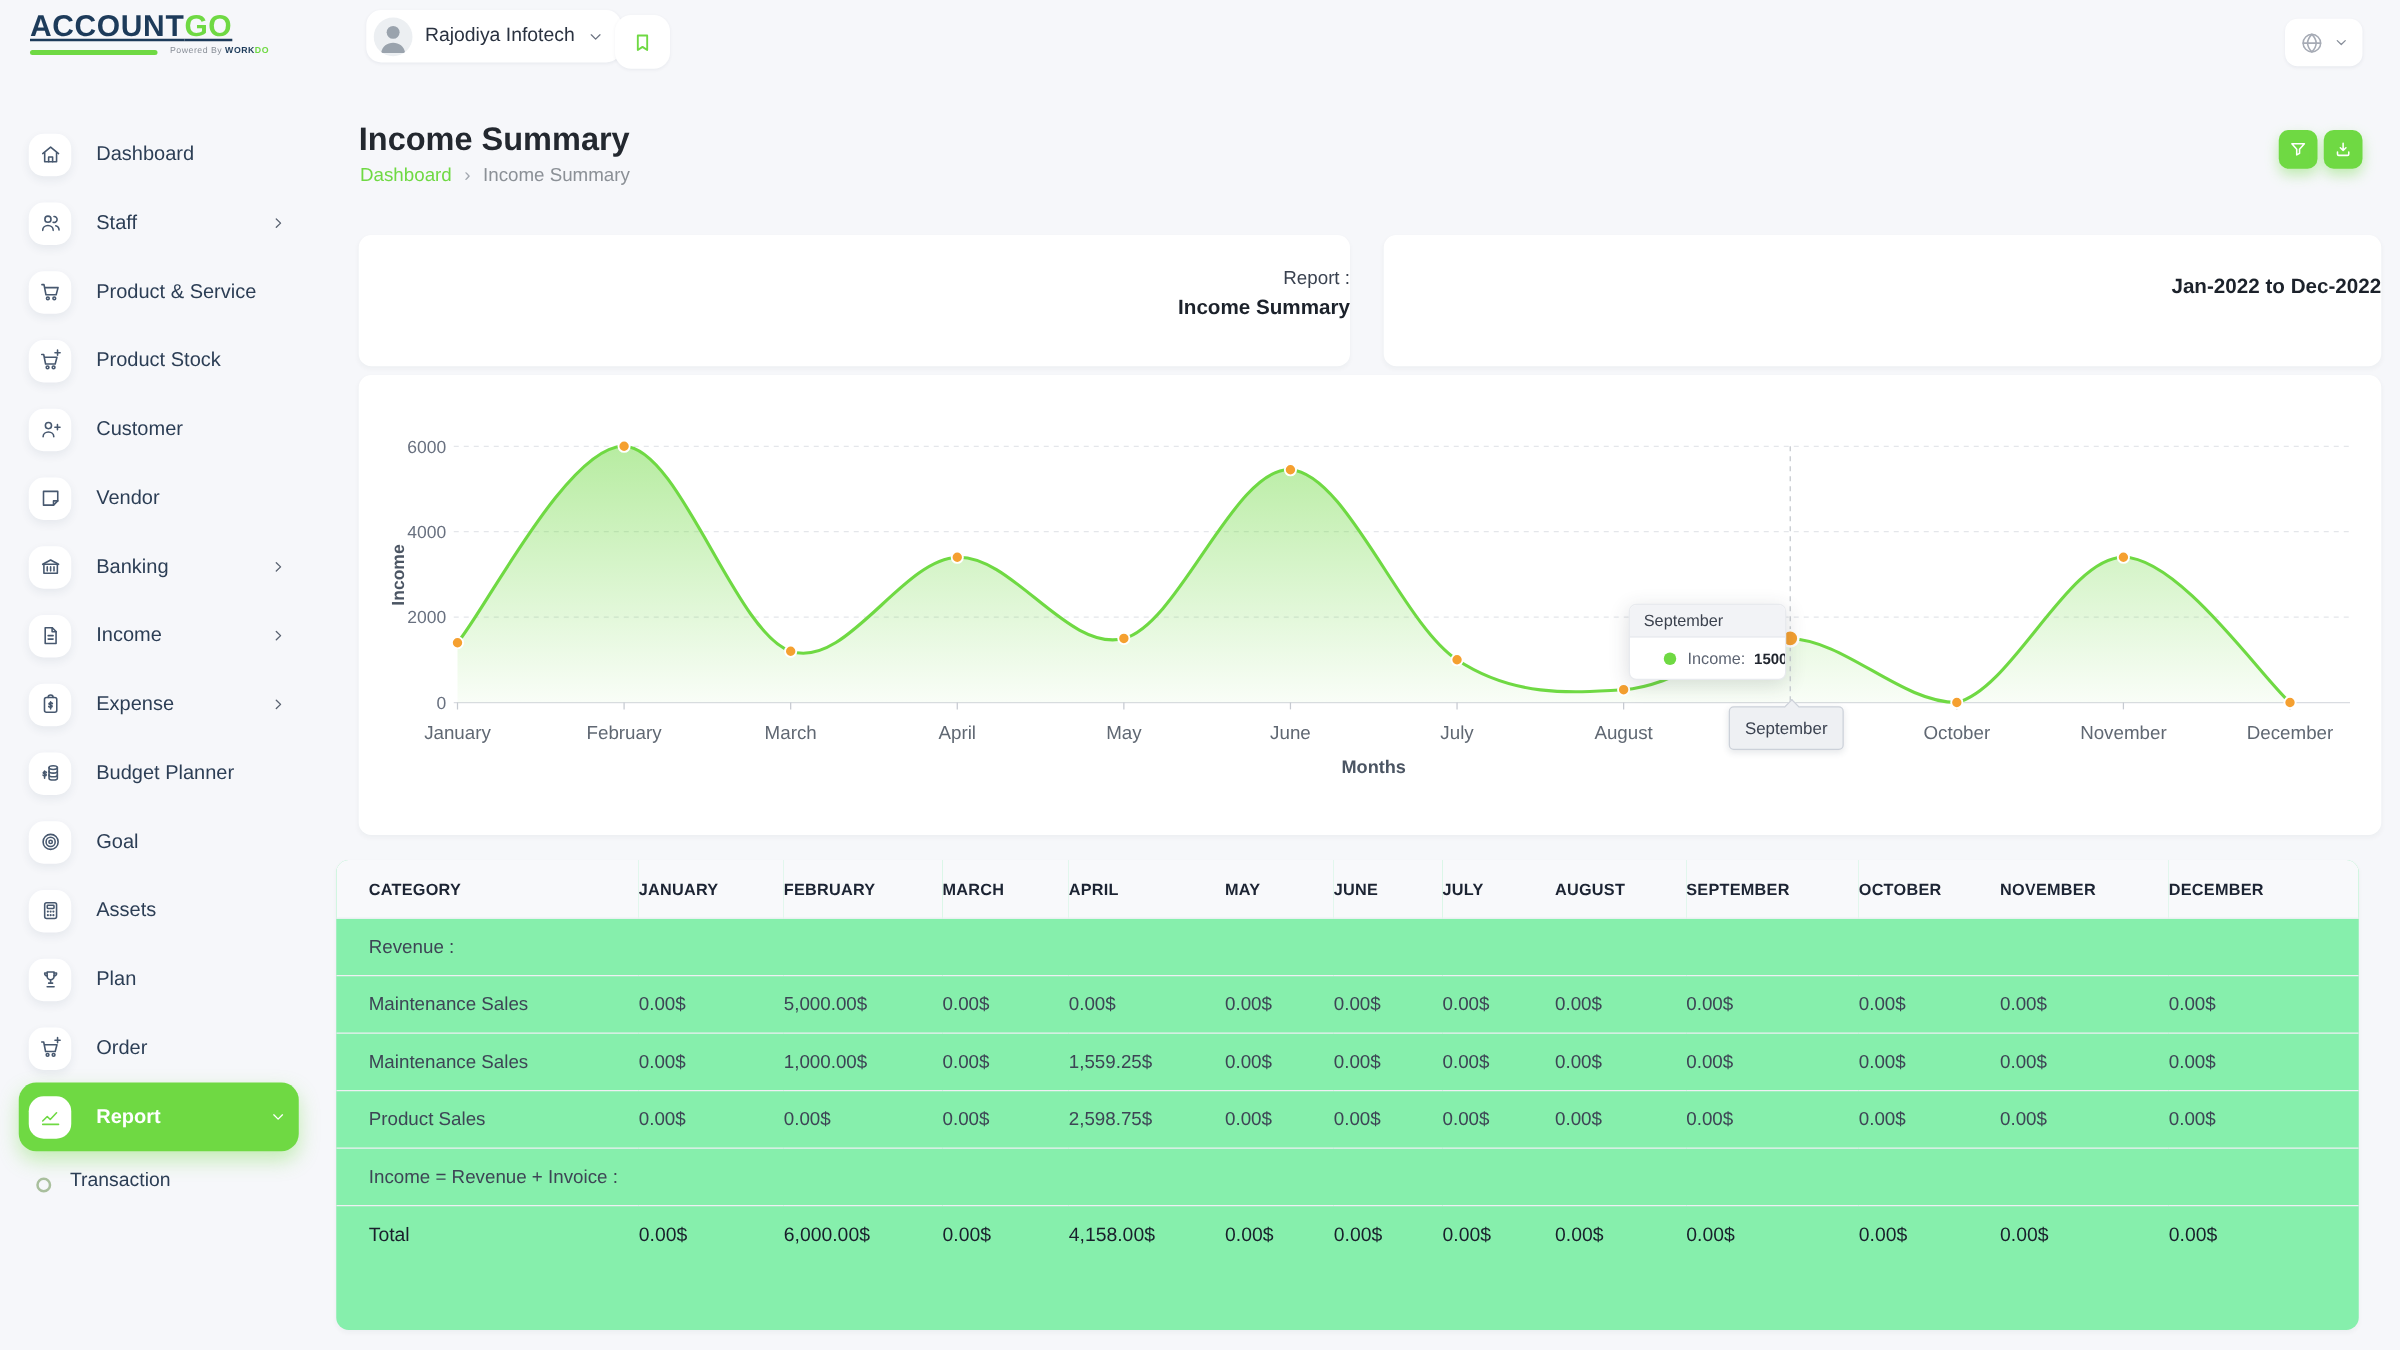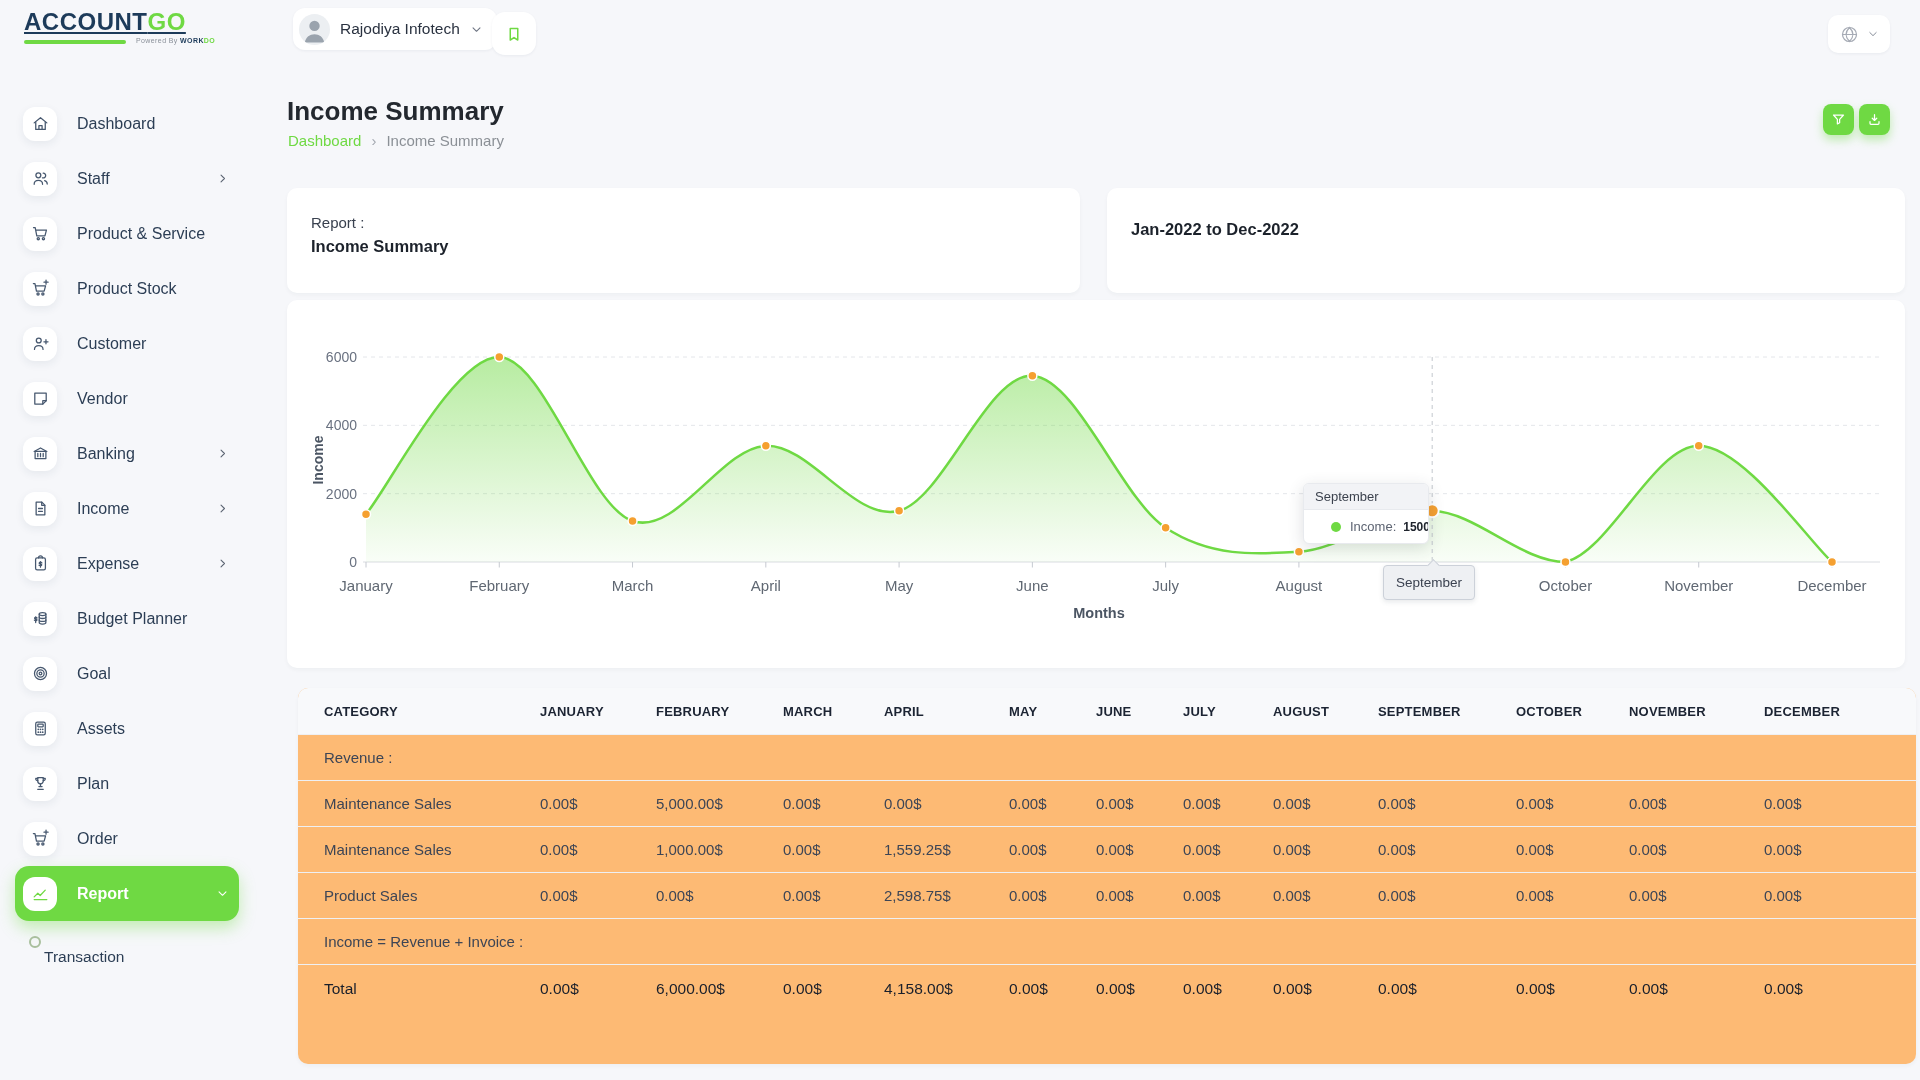--- a/index.html
+++ b/index.html
@@ -40,59 +40,59 @@
   .nav-item{width:224px;height:55px;display:flex;align-items:center;padding:0 10px 0 8px;box-sizing:border-box;border-radius:14px;cursor:pointer;}
   .nav-tile{width:34px;height:34px;border-radius:12px;background:#fff;box-shadow:0 3px 8px rgba(44,62,92,.08);
     display:flex;align-items:center;justify-content:center;color:#47586f;flex:0 0 auto;}
   .nav-tile svg{width:19px;height:19px;}
   .nav-label{margin-left:20px;font-size:16px;color:#2c3e55;white-space:nowrap;}
   .nav-chev{margin-left:auto;color:#5b6472;} .nav-chev svg{width:13px;height:13px;stroke-width:2;}
   .nav-item.active{background:#6fd943;box-shadow:0 7px 16px rgba(111,217,67,.38);}
   .nav-item.active .nav-tile{color:#6fd943;box-shadow:none;}
   .nav-item.active .nav-label{color:#fff;font-weight:700;}
   .nav-item.active .nav-chev{color:#fff;}
-  .nav-sub{display:flex;align-items:flex-start;margin:15px 0 0 14px;cursor:pointer;flex-direction:column;}
+  .nav-sub{display:flex;align-items:flex-end;margin:15px 0 0 14px;cursor:pointer;}
   .nav-bullet{width:8px;height:8px;border:2px solid #a9bf9d;border-radius:50%;flex:0 0 auto;}
   .nav-sub-label{margin-left:15px;font-size:15.5px;color:#2c3e55;}
 
   
   .page-title{position:absolute;left:287px;top:96px;font-size:26px;font-weight:700;color:#23282f;}
   .breadcrumb{position:absolute;left:288px;top:132px;font-size:15px;display:flex;align-items:center;gap:10px;}
   .bc-link{color:#6fd943;cursor:pointer;}
   .bc-sep{color:#a3a8b0;font-size:15px;}
   .bc-cur{color:#8b9096;}
   .action-btns{position:absolute;left:1823px;top:104px;display:flex;gap:5px;}
   .abtn{width:31px;height:31px;border-radius:8px;background:#6fd943;color:#fff;display:flex;align-items:center;justify-content:center;
     box-shadow:0 5px 10px rgba(111,217,67,.4);cursor:pointer;}
   .abtn svg{width:15px;height:15px;stroke-width:2;}
 
   
   .scard{position:absolute;top:188px;height:105px;background:#fff;border-radius:10px;box-sizing:border-box;
-    padding:26px 0 0 24px;box-shadow:0 2px 4px rgba(35,46,60,.04);}
+    padding:26px 0 0 24px;box-shadow:0 2px 4px rgba(35,46,60,.04);text-align:right;}
   .scard.c1{left:287px;width:793px;} .scard.c2{left:1107px;width:798px;}
   .scard-label{font-size:15px;color:#39414f;}
   .scard-value{font-size:16.5px;font-weight:700;color:#1c222b;margin-top:6px;}
 
   
   .chart-card{position:absolute;left:287px;top:300px;width:1618px;height:368px;background:#fff;border-radius:10px;box-shadow:0 2px 4px rgba(35,46,60,.04);}
   .chart-card .plot{position:absolute;inset:0;}
   .tooltip{position:absolute;left:1016px;top:183px;width:124px;background:#fff;border:1px solid #e8eaee;border-radius:6px;
     box-shadow:0 4px 16px rgba(50,56,70,.16);overflow:hidden;z-index:3;}
   .tooltip-head{background:#f2f3f6;padding:5px 11px;font-size:13px;color:#3c424e;border-bottom:1px solid #e8eaee;}
   .tooltip-body{padding:9px 11px;display:flex;align-items:center;margin-left:16px;}
   .tt-dot{width:10px;height:10px;border-radius:50%;background:#6fd943;flex:0 0 auto;}
   .tt-series{margin-left:9px;font-size:13px;color:#5d6472;}
   .tt-val{margin-left:7px;font-size:12px;font-weight:700;color:#20252e;}
   .axis-label{position:absolute;left:1096px;top:265px;width:90px;height:33px;background:#eef0f3;border:1px solid #ccd1d9;border-radius:4px;
     box-shadow:0 2px 5px rgba(60,70,90,.12);display:flex;align-items:center;justify-content:center;font-size:13.5px;color:#3b4250;z-index:2;}
   .axis-label::before{content:"";position:absolute;top:-5px;left:45px;width:8px;height:8px;background:#eef0f3;
     border-left:1px solid #ccd1d9;border-top:1px solid #ccd1d9;transform:rotate(45deg);}
 
   
-  .table-card{position:absolute;left:298px;top:688px;width:1618px;height:376px;background:#fdba74;border-radius:10px;overflow:hidden;box-shadow:0 2px 4px rgba(35,46,60,.04);}
+  .table-card{position:absolute;left:269px;top:688px;width:1618px;height:376px;background:#86efac;border-radius:10px;overflow:hidden;box-shadow:0 2px 4px rgba(35,46,60,.04);}
   table{width:100%;border-collapse:collapse;table-layout:fixed;}
   thead th{height:46px;background:#f8f9fb;font-size:13px;font-weight:700;color:#1c2433;text-align:left;padding:0;letter-spacing:.2px;}
   th.first,td.first{padding-left:26px;}
   tbody td{height:45px;font-size:15px;color:#3d4555;border-top:1px solid #eef0f3;padding:0;}
   tr.total td{font-weight:400;font-size:15.5px;color:#191f2b;height:47px;}
 </style>
 </head>
 <body>
 
 <div class="logo">

